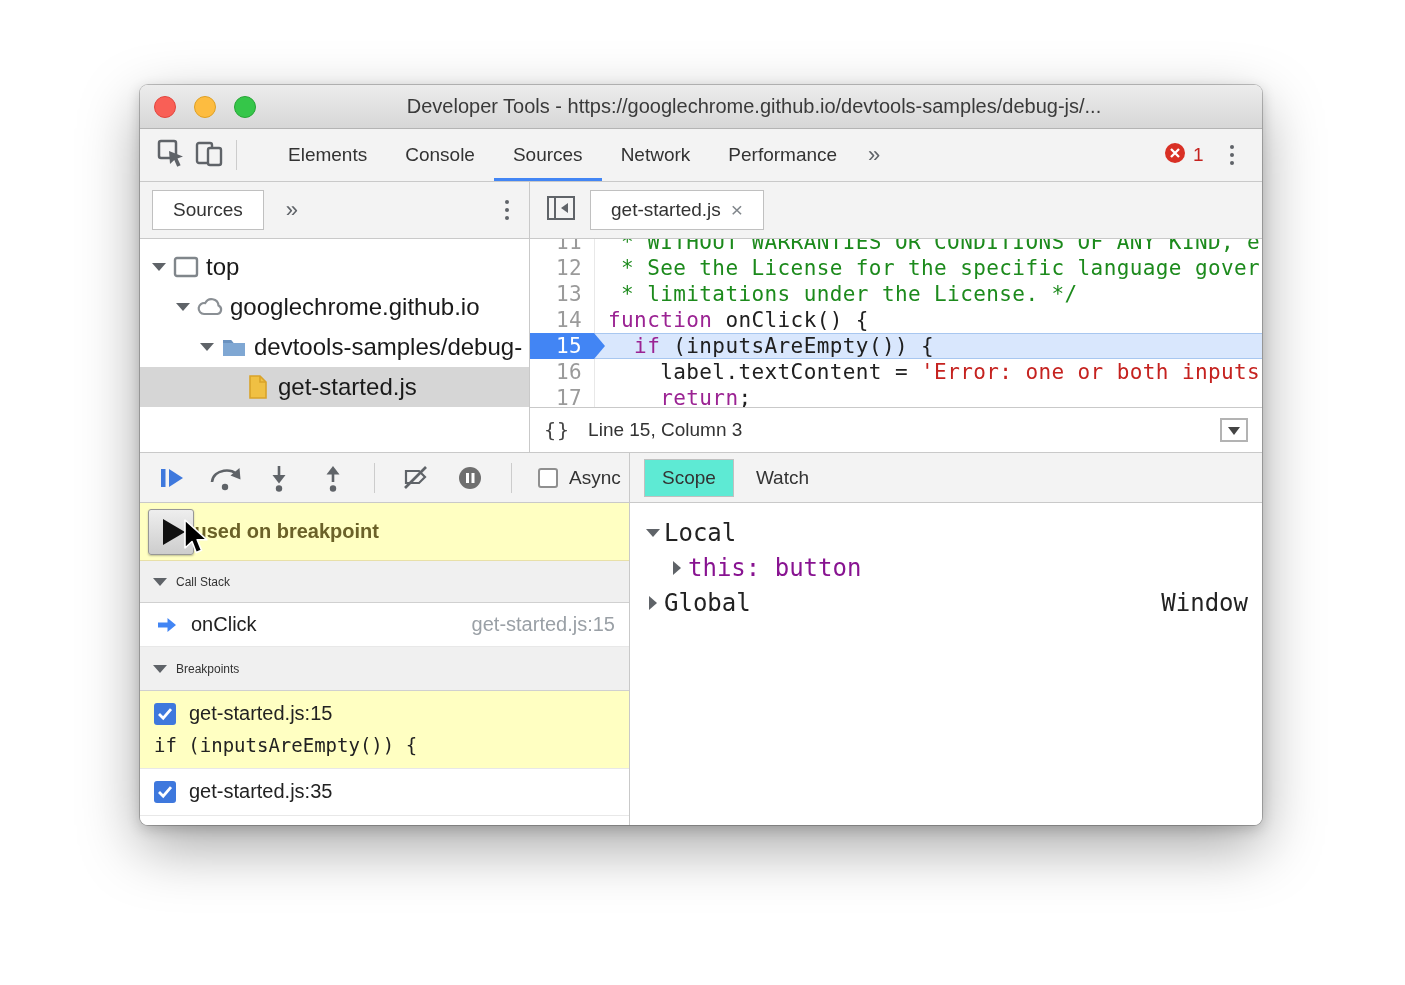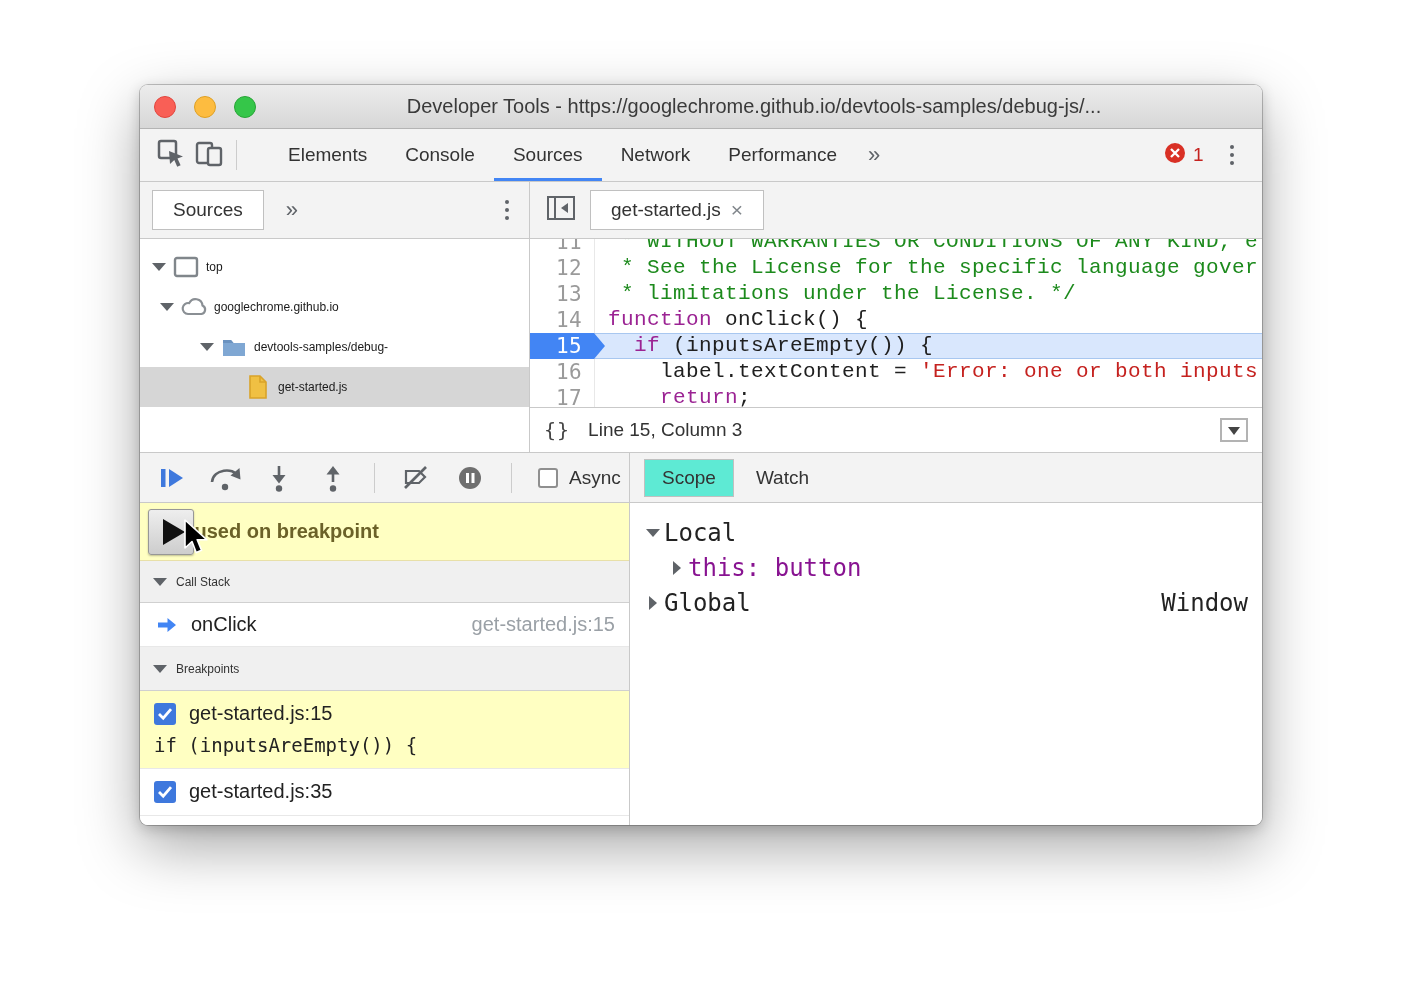--- a/index.html
+++ b/index.html
@@ -32,21 +32,21 @@
   .error-badge { display:flex; align-items:center; gap:7px; color:#c5221f; font-size:19px; }
   .vdots { display:flex; flex-direction:column; gap:3.5px; padding:0 8px; }
   .vdots i { width:4.5px; height:4.5px; border-radius:50%; background:#5f6368; display:block; }
 
   
   .upper { display:flex; height:270px; flex-shrink:0; }
   .navigator { width:390px; flex-shrink:0; border-right:1px solid #c9c9c9; display:flex; flex-direction:column; background:#fff; overflow:hidden; }
   .subtabbar { height:57px; flex-shrink:0; background:#f3f3f3; border-bottom:1px solid #c9c9c9;
     display:flex; align-items:center; padding:0 12px; gap:10px; }
   .boxtab { background:#fff; border:1px solid #c0c0c0; height:40px; display:flex; align-items:center; padding:0 20px; font-size:19px; color:#333; white-space:nowrap; }
-  .file-tree { padding-top:8px; font-size:12px; color:#1a1a1a; overflow:hidden; }
+  .file-tree { padding-top:8px; font-size:24px; color:#1a1a1a; overflow:hidden; }
   .tree-row { height:40px; display:flex; align-items:center; white-space:nowrap; }
   .tree-row.selected { background:#d6d6d6; }
   .tri { width:22px; display:flex; justify-content:center; align-items:center; flex-shrink:0; }
   .tri-down { width:0; height:0; border-left:7px solid transparent; border-right:7px solid transparent; border-top:8px solid #5f6368; }
   .tri-right { width:0; height:0; border-top:7px solid transparent; border-bottom:7px solid transparent; border-left:8px solid #5f6368; }
   .icon { display:inline-flex; width:32px; justify-content:center; align-items:center; flex-shrink:0; }
   .tree-label { margin-left:4px; }
 
   
   .editor { flex:1; display:flex; flex-direction:column; min-width:0; background:#fff; }
@@ -54,21 +54,21 @@
   .tab-close { color:#80868b; font-size:21px; }
   .code-area { flex:1; overflow:hidden; position:relative; background:#fff; }
   .code-lines { font-family:"DejaVu Sans Mono",monospace; font-size:21px; line-height:26px; letter-spacing:0.4px; margin-top:-10px; position:relative; }
   .code-lines::before { content:''; position:absolute; left:64px; top:0; height:600px; width:1px; background:#e8e8e8; }
   .code-row { display:flex; position:relative; }
   .code-row.current { background:#d9e7fd; box-shadow:inset 0 1px 0 #a8c7f0, inset 0 -1px 0 #a8c7f0; }
   .gutter { width:64px; flex-shrink:0; text-align:right; padding-right:12px; color:#9a9a9a; }
   .gutter.current { background:#4285f4; color:#fff; position:relative; z-index:2; }
   .gutter.current::after { content:''; position:absolute; right:-11px; top:0; width:0; height:0;
     border-top:13px solid transparent; border-bottom:13px solid transparent; border-left:11px solid #4285f4; }
-  .code-text { padding-left:14px; white-space:pre;font-family:Liberation Mono, monospace; }
+  .code-text { padding-left:14px; white-space:pre; }
   .tok-comment { color:#1c8a1c; } .tok-keyword { color:#9b2393; } .tok-string { color:#c5221f; } .tok-plain { color:#202020; }
   .status-bar { height:45px; flex-shrink:0; border-top:1px solid #c9c9c9; display:flex; align-items:center; gap:18px; padding:0 14px; font-size:19px; color:#333; background:#fff; }
   .pp-icon { font-family:"DejaVu Sans Mono",monospace; font-size:20px; color:#444; letter-spacing:1px; }
   .status-right { margin-left:auto; display:flex; align-items:center; }
 
   
   .lower { flex:1; display:flex; border-top:1px solid #c9c9c9; min-height:0; }
   .debug-pane { width:490px; flex-shrink:0; border-right:1px solid #c9c9c9; display:flex; flex-direction:column; position:relative; background:#fff; overflow:hidden; }
   .debug-toolbar { height:50px; flex-shrink:0; background:#f3f3f3; border-bottom:1px solid #c9c9c9; display:flex; align-items:center; padding:0 10px; gap:12px; }
   .dbg-btn { width:42px; height:42px; display:flex; align-items:center; justify-content:center; flex-shrink:0; }
@@ -177,21 +177,21 @@
             <span class="tri">
               <span class="tri-down"></span>
             </span>
             <span class="icon">
               <svg width="26" height="22" viewBox="0 0 26 22">
                 <rect x="2" y="2" width="22" height="18" rx="2" fill="none" stroke="#80868b" stroke-width="2.4"></rect>
               </svg>
             </span>
             <span class="tree-label">top</span>
           </div>
-          <div class="tree-row" style="padding-left:16px">
+          <div class="tree-row" style="padding-left:32px">
             <span class="tri">
               <span class="tri-down"></span>
             </span>
             <span class="icon">
               <svg width="28" height="20" viewBox="0 0 28 20">
                 <path d="M8 17 a5.5 5.5 0 1 1 1.2-10.9 A7 7 0 0 1 22.5 8.5 A4.5 4.5 0 0 1 21.5 17 Z" fill="none" stroke="#8a8f94" stroke-width="2.2"></path>
               </svg>
             </span>
             <span class="tree-label">googlechrome.github.io</span>
           </div>

